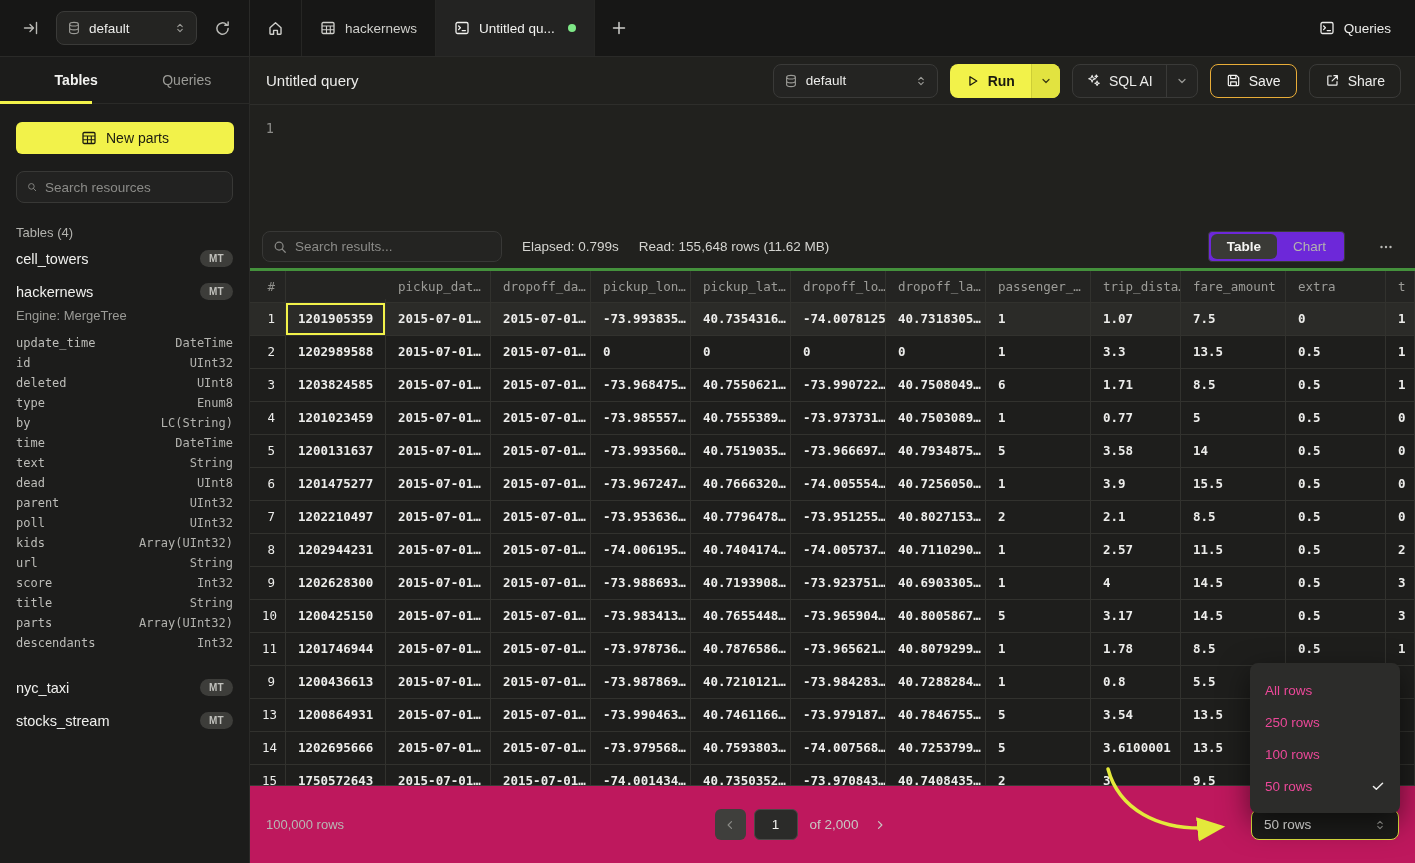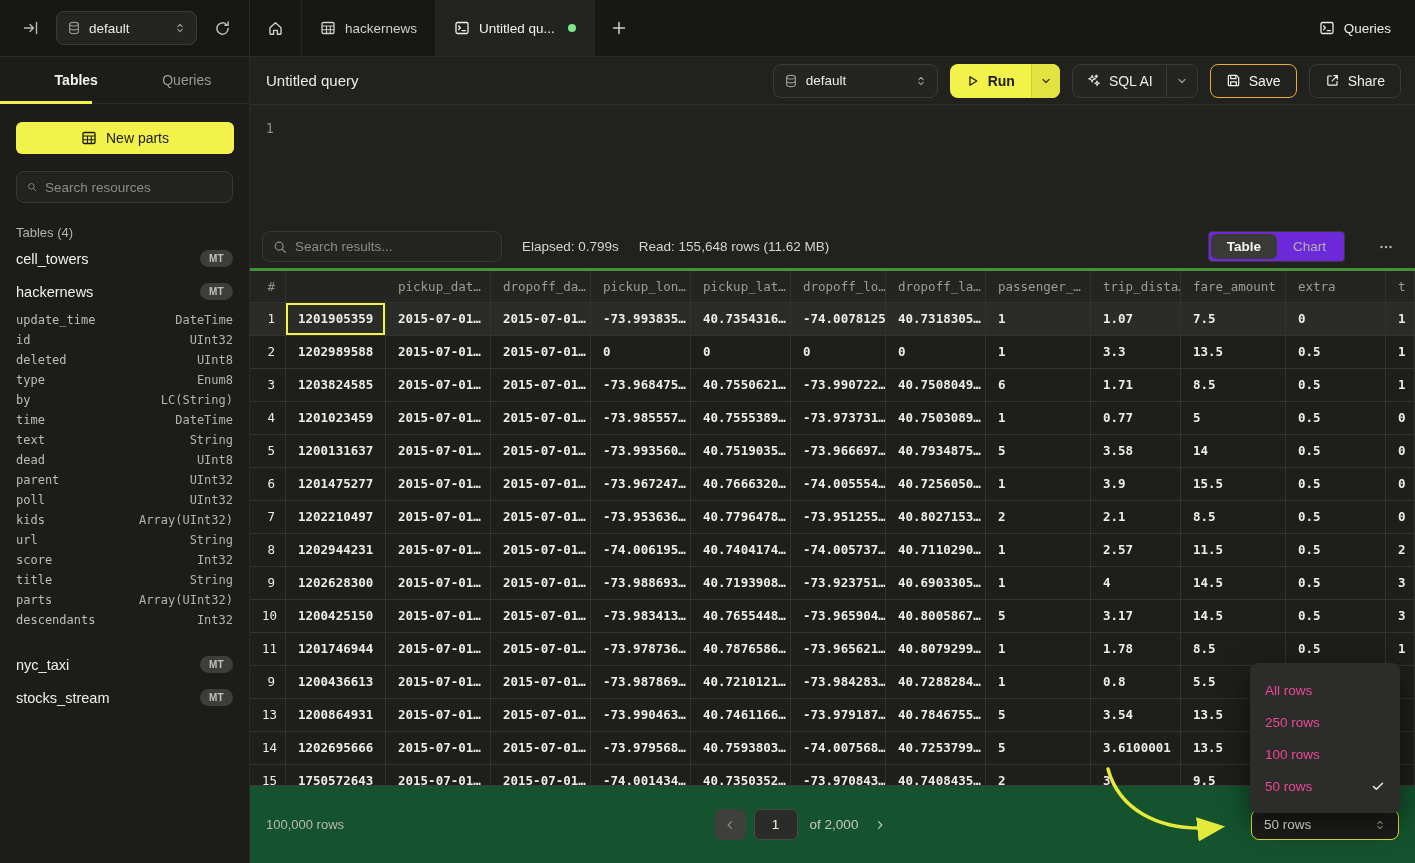--- a/index.html
+++ b/index.html
@@ -86,21 +86,21 @@
   .g-header { height:32px; background:#242422; }
   .g-cell { flex:none; padding:0 10px 0 12px; font-family:"DejaVu Sans Mono", monospace; font-size:12.5px; white-space:nowrap; overflow:hidden; border-right:1px solid #32322e; border-bottom:1px solid #32322e; line-height:32px; }
   .g-head { color:#9c9c98; }
   .g-row .g-cell { line-height:32px; height:33px; color:#ededeb; font-weight:700; }
   .g-row { height:33px; }
   .g-row.selected-row { background:#2b2b28; }
   .g-rownum { text-align:right; padding-right:10px; color:#8f8f8b; font-weight:400 !important; }
   .selected-cell { box-shadow:inset 0 0 0 2px #f2f24a; }
 
   
-  .res-footer { position:absolute; left:0; top:728px; width:1165px; height:78px; border-top:1px solid #3a3a36; display:grid; grid-template-columns:1fr auto 1fr; align-items:center; padding:0 16px; background:#14532d; }
+  .res-footer { position:absolute; left:0; top:728px; width:1165px; height:78px; border-top:1px solid #3a3a36; display:grid; grid-template-columns:1fr auto 1fr; align-items:center; padding:0 16px; background:#be185d; }
   .total-rows { font-size:13px; color:#b8b8b4; }
   .pager { display:flex; align-items:center; gap:8px; justify-self:center; margin-left:-60px; }
   .page-prev { width:31px; height:31px; border-radius:6px; background:#3f3f3c; border:none; color:#8a8a86; display:flex; align-items:center; justify-content:center; cursor:default; }
   .page-input { width:44px; height:31px; background:#2b2b29; border:1px solid #4a4a47; border-radius:6px; color:#f2f2f0; text-align:center; font-size:13.5px; font-family:"Liberation Sans", sans-serif; outline:none; }
   .page-of { font-size:13.5px; color:#c8c8c4; margin:0 4px; }
   .page-next { background:none; border:none; color:#c8c8c4; display:flex; align-items:center; cursor:pointer; padding:4px; }
   .pagesize-select { justify-self:end; width:148px; height:31px; display:flex; align-items:center; justify-content:space-between; padding:0 12px; background:#1d1d1b; border:1px solid #dfe23f; border-radius:8px; color:#f2f2f0; font-size:13.5px; cursor:pointer; }
 
   
   .menu { position:absolute; left:1250px; top:663px; width:150px; background:#2c2c2a; border-radius:8px; box-shadow:0 10px 30px rgba(0,0,0,.55); padding:11px 0; z-index:50; }
@@ -214,20 +214,21 @@
 
     <div class="table-item">
       <span class="tname">cell_towers</span>
       <span class="badge">MT</span>
     </div>
 
     <div class="table-item">
       <span class="tname">hackernews</span>
       <span class="badge">MT</span>
     </div>
+    <div class="engine-line">Engine: MergeTree</div>
     <div class="hn-cols" id="hn-columns">
         <div class="hn-col-row">
           <span class="hn-col-name">update_time</span>
           <span class="hn-col-type">DateTime</span>
         </div>
         <div class="hn-col-row">
           <span class="hn-col-name">id</span>
           <span class="hn-col-type">UInt32</span>
         </div>
         <div class="hn-col-row">

